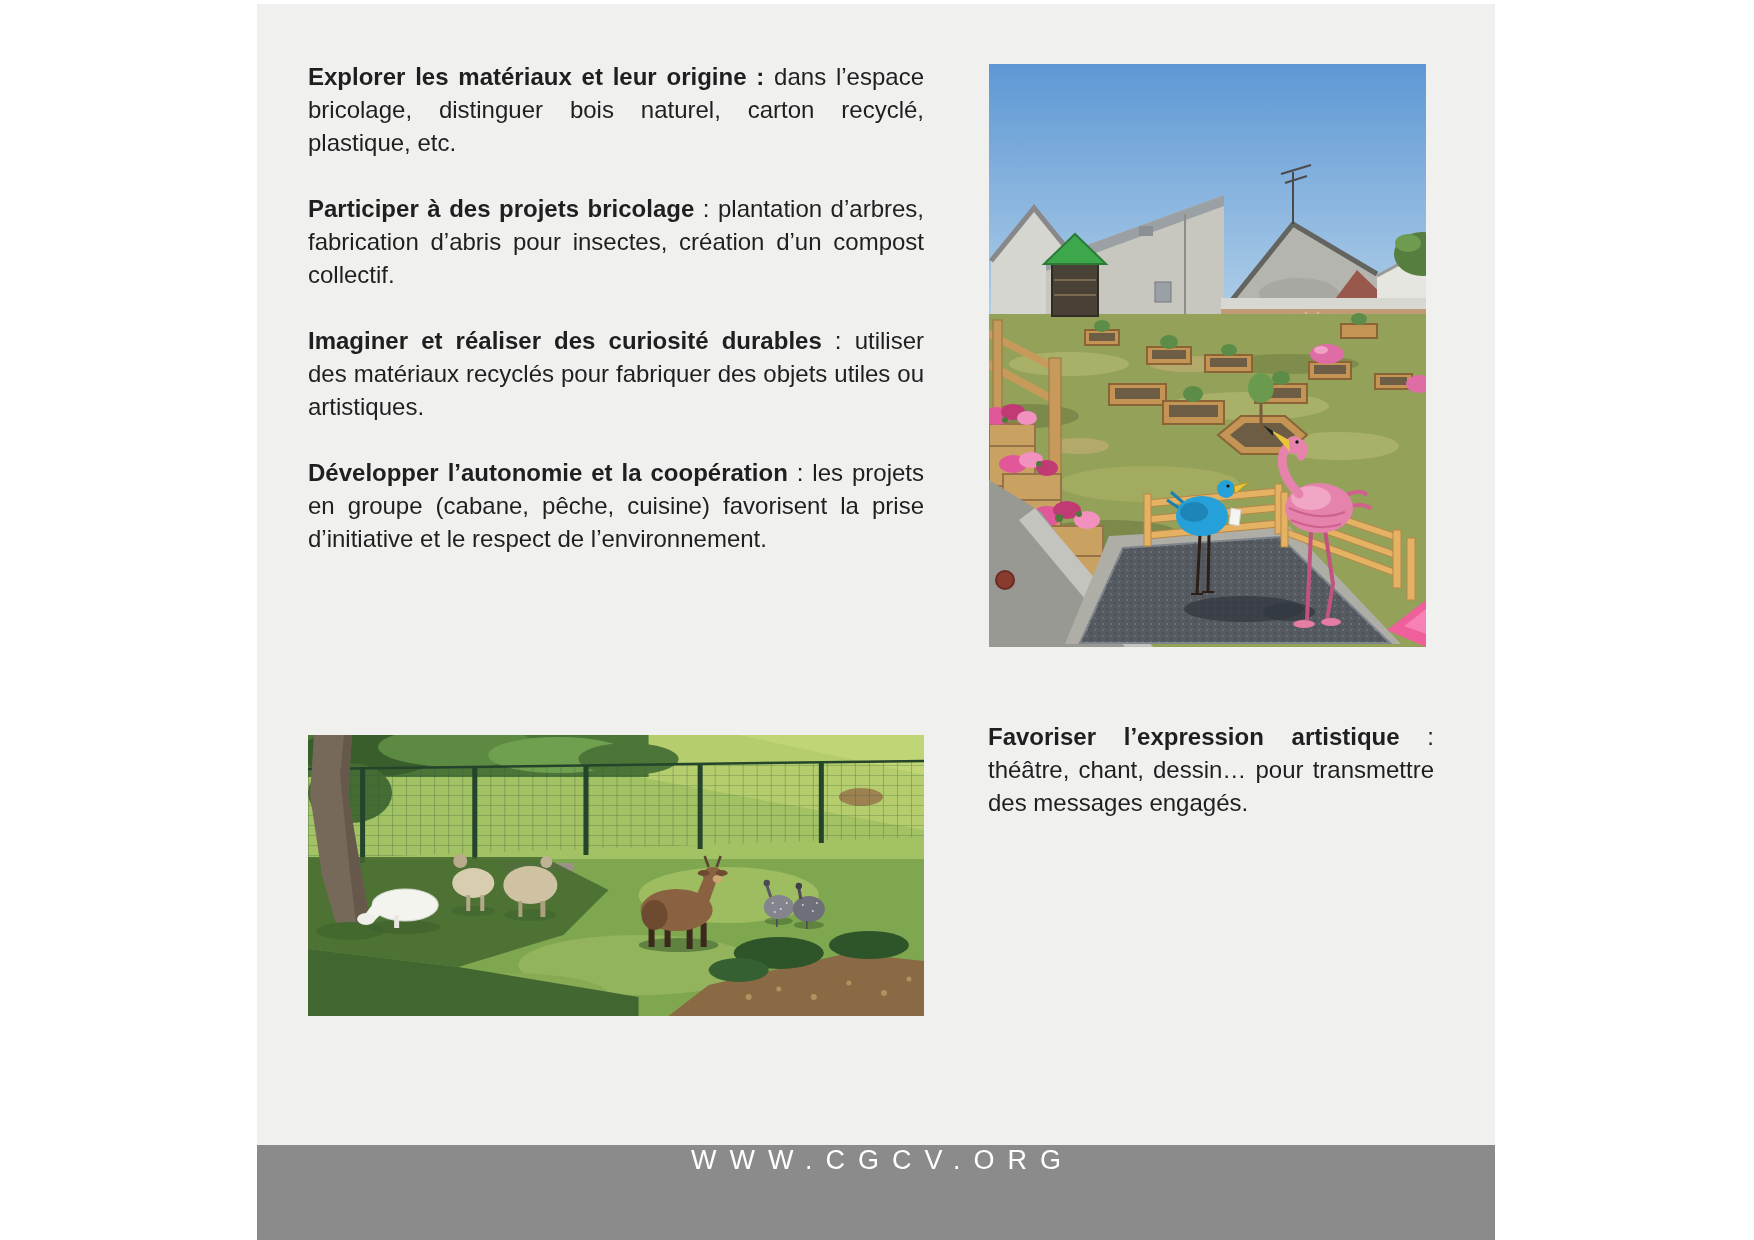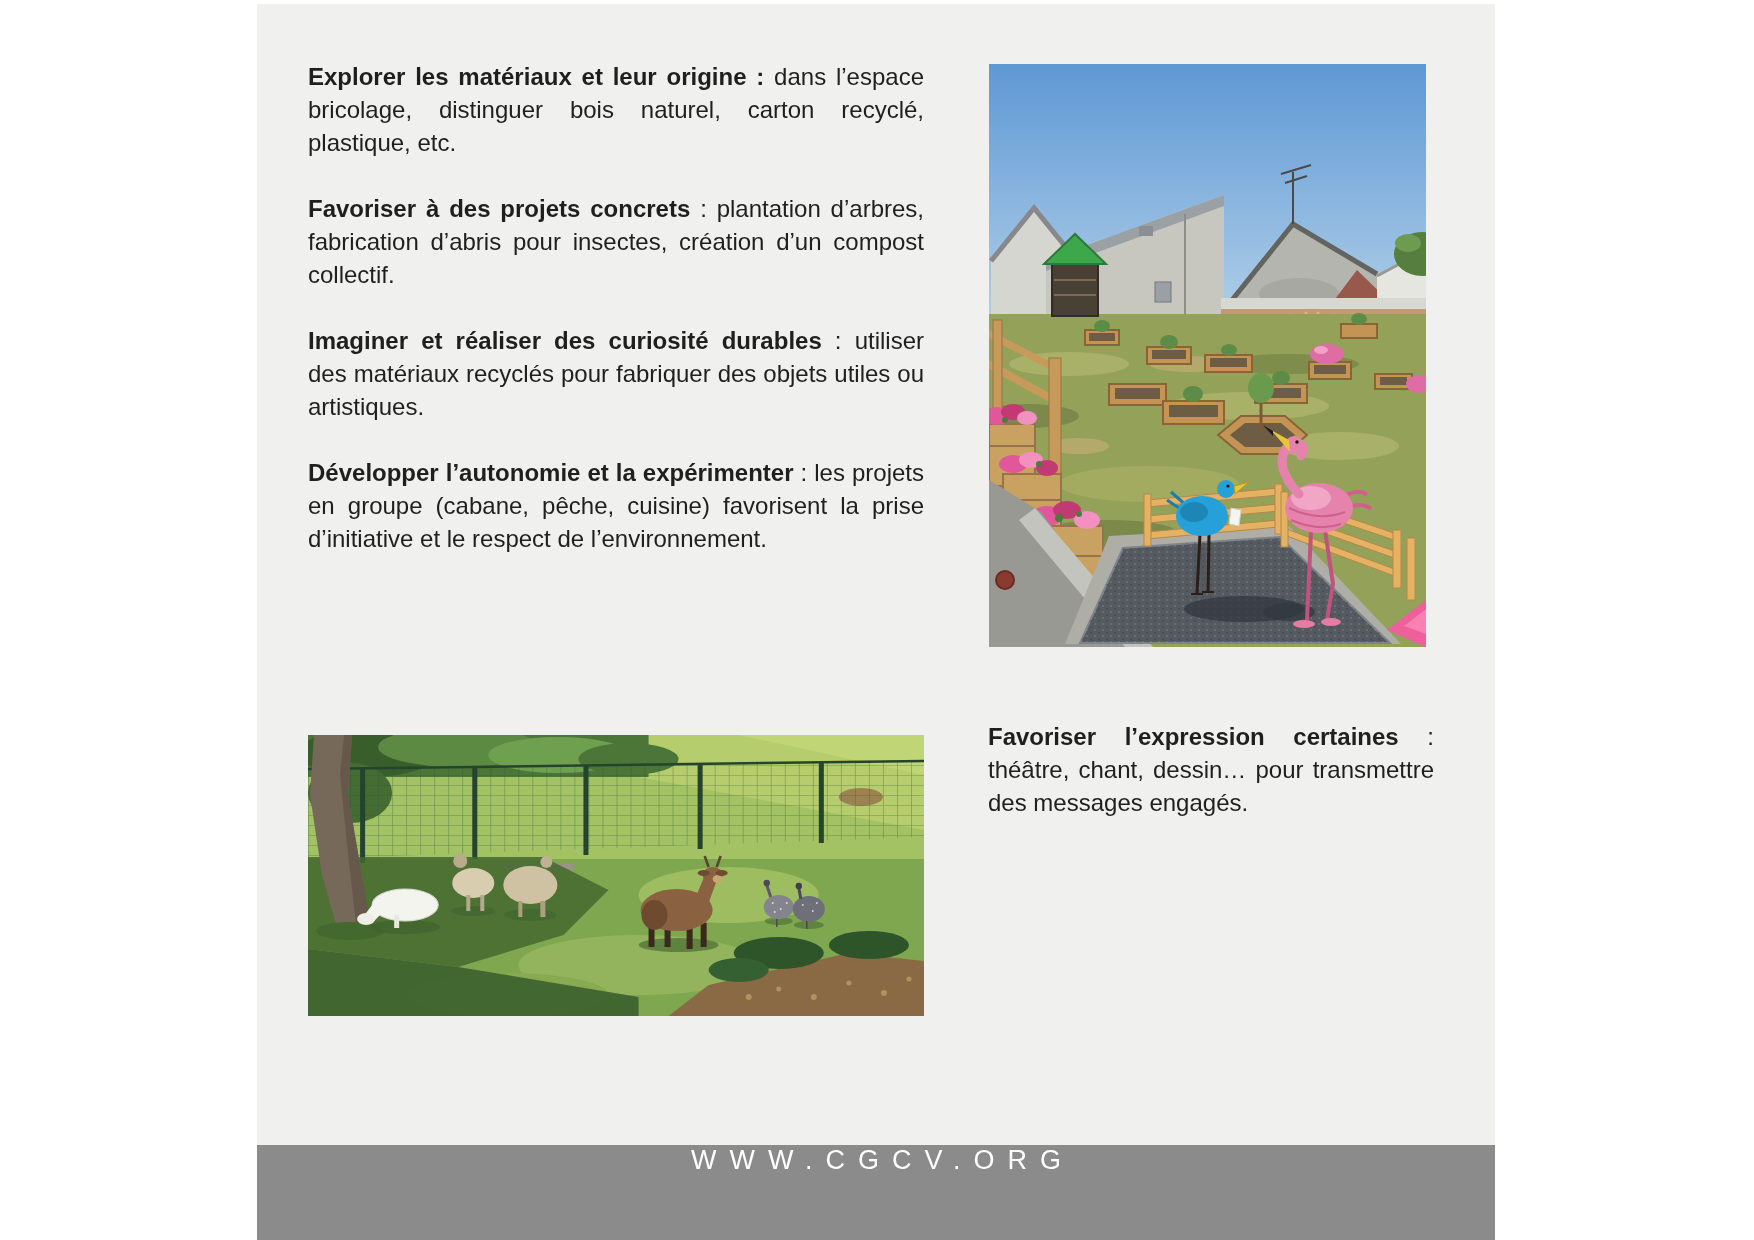--- a/index.html
+++ b/index.html
@@ -41,23 +41,23 @@
     letter-spacing:13px; text-indent:13px; font-family:"Liberation Sans",sans-serif;
   }
 </style>
 </head>
 <body>
 
 <div class="page">
 
   <div class="col left-col">
     <p><b>Explorer les matériaux et leur origine :</b><span> dans l’espace bricolage, distinguer bois naturel, carton recyclé, plastique, etc.</span></p>
-    <p><b>Favoriser à des projets concrets</b><span> : plantation d’arbres, fabrication d’abris pour insectes, création d’un compost collectif.</span></p>
+    <p><b>Participer à des projets bricolage</b><span> : plantation d’arbres, fabrication d’abris pour insectes, création d’un compost collectif.</span></p>
     <p><b>Imaginer et réaliser des curiosité durables</b><span> : utiliser des matériaux recyclés pour fabriquer des objets utiles ou artistiques.</span></p>
-    <p><b>Développer l’autonomie et la expérimenter</b><span> : les projets en groupe (cabane, pêche, cuisine) favorisent la prise d’initiative et le respect de l’environnement.</span></p>
+    <p><b>Développer l’autonomie et la coopération</b><span> : les projets en groupe (cabane, pêche, cuisine) favorisent la prise d’initiative et le respect de l’environnement.</span></p>
   </div>
 
   <div class="photo garden-photo">
     <svg viewBox="0 0 437 583" preserveAspectRatio="none">
       <defs>
         <linearGradient id="sky" x1="0" y1="0" x2="0" y2="1">
           <stop offset="0" stop-color="#5e98d4"></stop>
             <stop offset="1" stop-color="#b5d2ea"></stop>
         </linearGradient>
         <pattern id="matdots" width="8" height="6" patternUnits="userSpaceOnUse">
@@ -271,21 +271,21 @@
         <polygon points="284,367 274,361 284,372" fill="#1d1d1d"></polygon>
         <circle cx="308" cy="378" r="1.7" fill="#111"></circle>
       </g>
 
       <polygon points="437,536 398,566 437,583" fill="#ef5f9b"></polygon>
       <polygon points="437,545 415,562 437,570" fill="#f78ab8" opacity="0.8"></polygon>
     </svg>
   </div>
 
   <div class="col right-col">
-    <p><b>Favoriser l’expression certaines</b><span> : théâtre, chant, dessin… pour transmettre des messages engagés.</span></p>
+    <p><b>Favoriser l’expression artistique</b><span> : théâtre, chant, dessin… pour transmettre des messages engagés.</span></p>
   </div>
 
   <div class="photo goats-photo">
     <svg viewBox="0 0 615 281" preserveAspectRatio="none">
       <defs>
         <pattern id="mesh" width="14" height="10" patternUnits="userSpaceOnUse">
           <path d="M0,0H14 M0,0V10" stroke="#2c5136" stroke-width="1.2" opacity="0.5" fill="none"></path>
         </pattern>
       </defs>
       <rect x="0" y="0" width="615" height="281" fill="#7ea74f"></rect>

